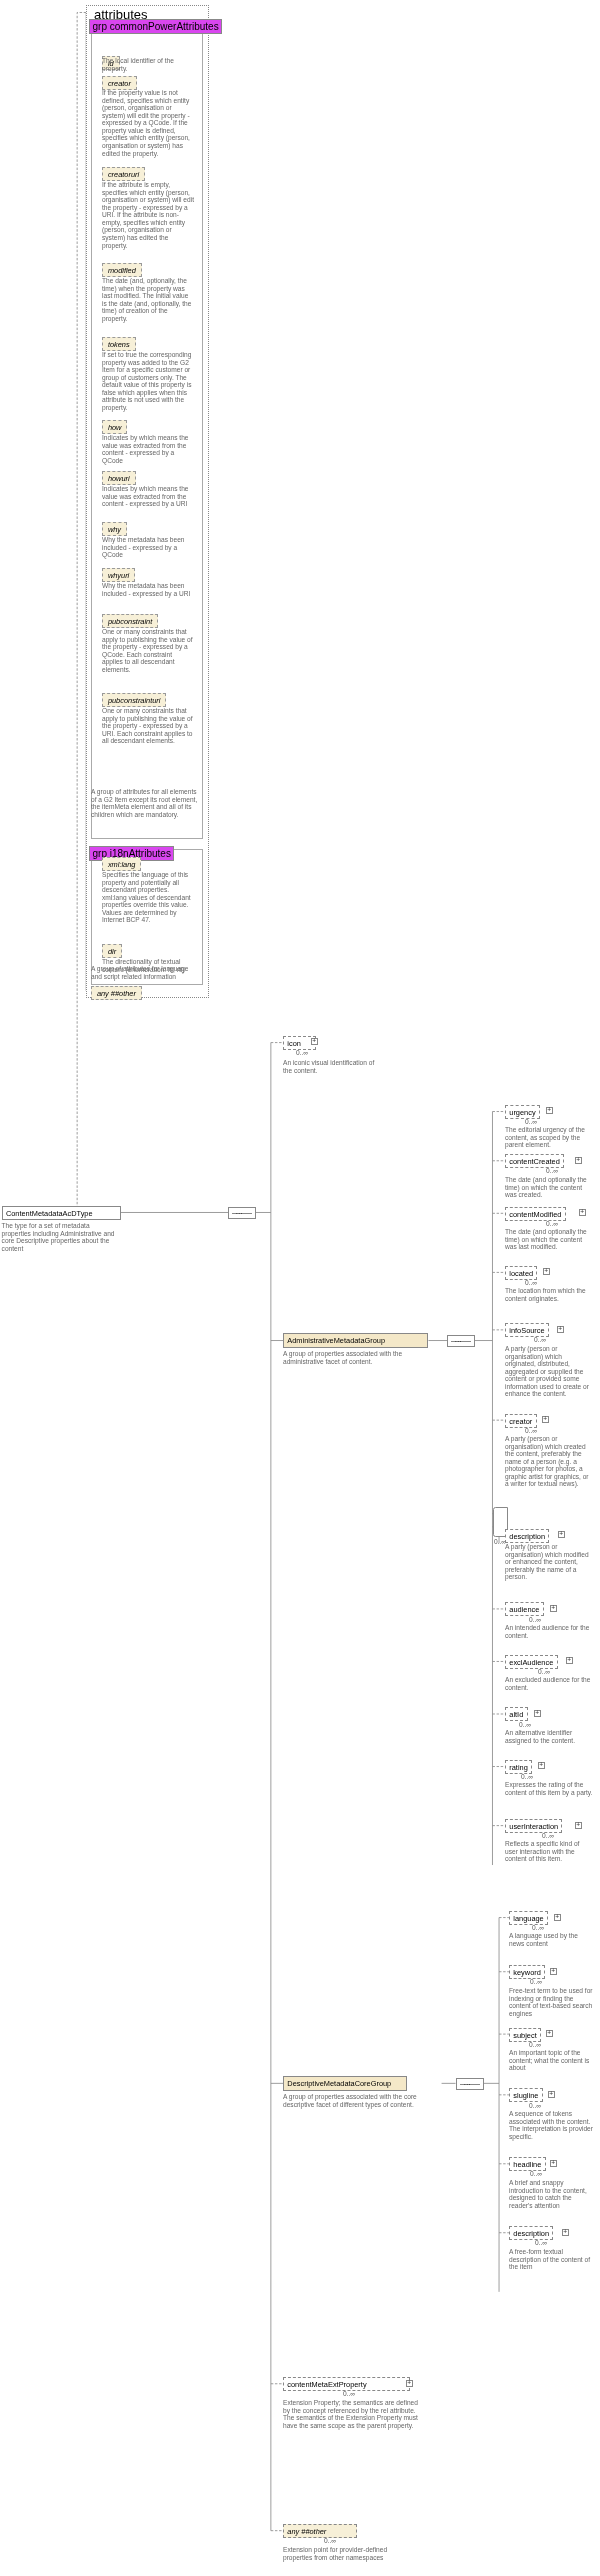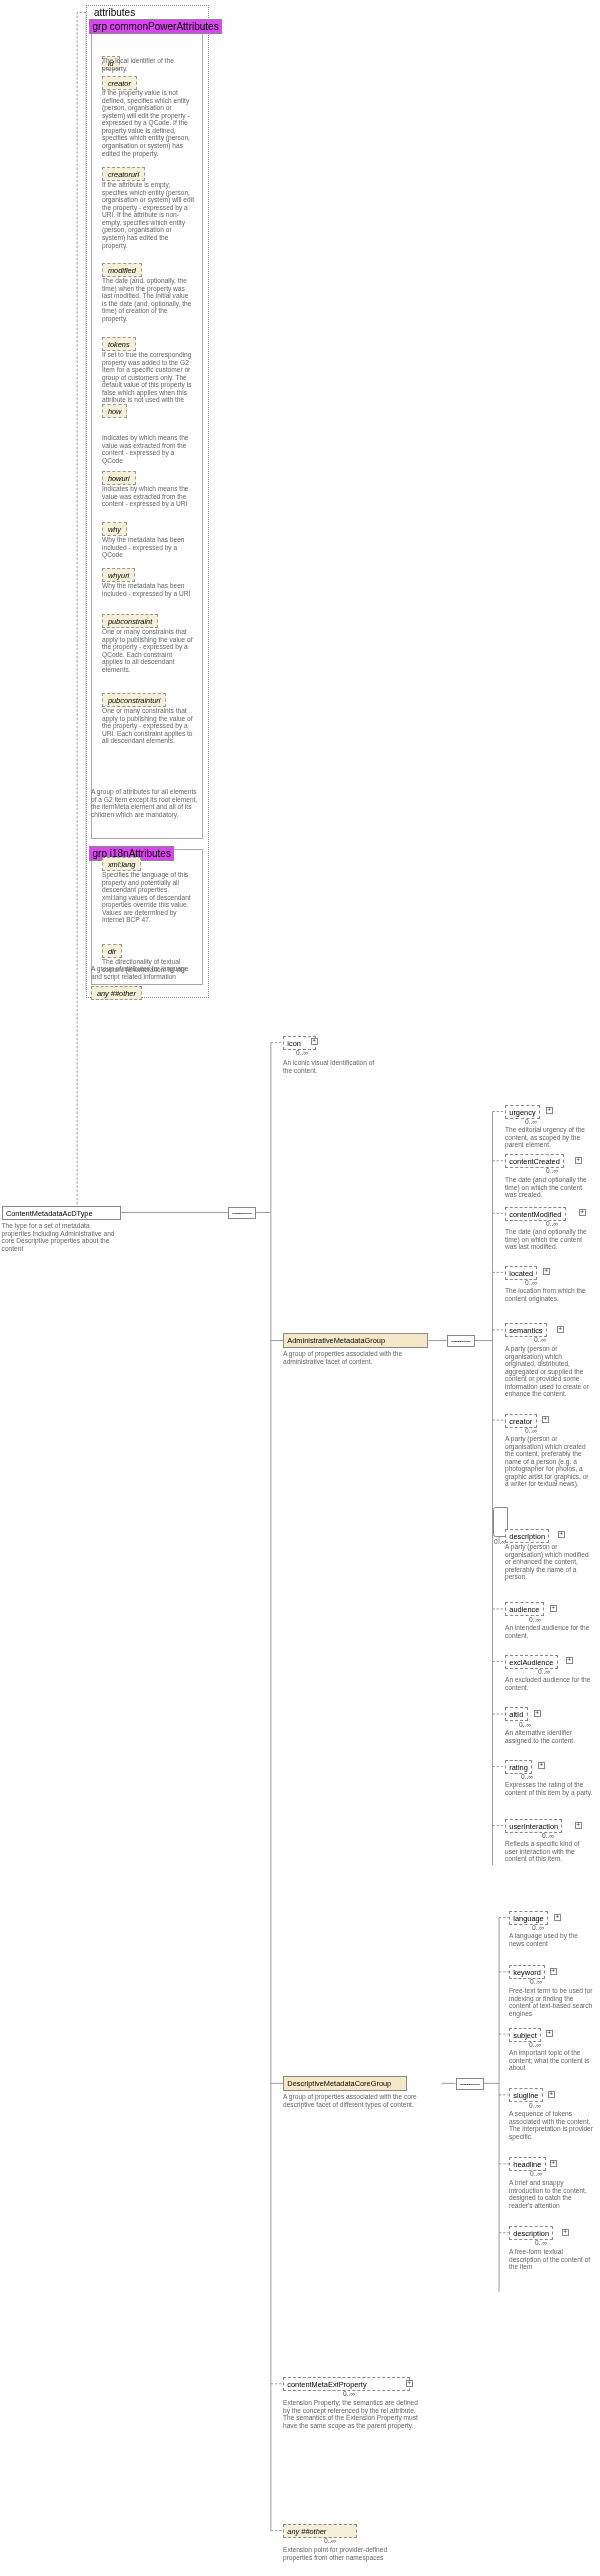--- a/index.html
+++ b/index.html
@@ -1,20 +1,20 @@
 <!DOCTYPE html>
 <html style="font-size:13px"><head>
 <meta charset="utf-8">
 <style>
 *{box-sizing:border-box;margin:0;padding:0}
 body{font-family:Arial,sans-serif;font-size:7.4px;color:#000;background:#fff;position:relative;width:600px;height:2576px}
 .box{position:absolute;border:0.8px solid #888;background:#fff}
 .box-dot{border:0.8px dotted #888}
 .attr-box{position:absolute;border:0.8px dashed #999;padding:1.6px 4.9px;background:#f7f0d8;font-size:7.4px;font-style:italic}
-.attr-lbl{position:absolute;font-size:10px}
+.attr-lbl{position:absolute;font-size:13px}
 .grp-hdr{position:absolute;border:0.8px solid #888;background:#d946ef;padding:0.8px 2.5px;font-size:10px}
 .grp-box{position:absolute;border:0.8px solid #aaa;padding:1.6px}
 .desc{position:absolute;font-size:6.6px;color:#666;line-height:1.15}
 .el-box{position:absolute;border:0.8px solid #888;background:#fff;padding:1.6px 3.3px;font-size:7.4px}
 .el-dash{position:absolute;border:0.8px dashed #888;background:#fff;padding:1.6px 3.3px;font-size:7.4px}
 .el-bold{border-width:1.6px;font-weight:normal}
 .cardinality{position:absolute;font-size:6.6px;color:#555}
 .plus{position:absolute;font-size:6.6px;color:#333;border:0.8px solid #888;width:6.6px;height:6.6px;line-height:4.9px;text-align:center;background:#fff}
 svg.connectors{position:absolute;top:0;left:0;width:600px;height:2576px;pointer-events:none}
 svg.connectors path{stroke:#888;stroke-width:1;fill:none}
@@ -113,21 +113,21 @@
 
 <div class="attr-box" style="left:102px;top:167px">creatoruri</div>
 <div class="desc" style="left:102px;top:181px;width:92px">If the attribute is empty, specifies which entity (person, organisation or system) will edit the property - expressed by a URI. If the attribute is non-empty, specifies which entity (person, organisation or system) has edited the property.</div>
 
 <div class="attr-box" style="left:102px;top:263px">modified</div>
 <div class="desc" style="left:102px;top:277px;width:92px">The date (and, optionally, the time) when the property was last modified. The initial value is the date (and, optionally, the time) of creation of the property.</div>
 
 <div class="attr-box" style="left:102px;top:337px">tokens</div>
 <div class="desc" style="left:102px;top:351px;width:92px">If set to true the corresponding property was added to the G2 Item for a specific customer or group of customers only. The default value of this property is false which applies when this attribute is not used with the property.</div>
 
-<div class="attr-box" style="left:102px;top:404px">how</div>
+<div class="attr-box" style="left:102px;top:420px">how</div>
 <div class="desc" style="left:102px;top:434px;width:92px">Indicates by which means the value was extracted from the content - expressed by a QCode</div>
 
 <div class="attr-box" style="left:102px;top:471px">howuri</div>
 <div class="desc" style="left:102px;top:485px;width:92px">Indicates by which means the value was extracted from the content - expressed by a URI</div>
 
 <div class="attr-box" style="left:102px;top:522px">why</div>
 <div class="desc" style="left:102px;top:536px;width:92px">Why the metadata has been included - expressed by a QCode</div>
 
 <div class="attr-box" style="left:102px;top:568px">whyuri</div>
 <div class="desc" style="left:102px;top:582px;width:92px">Why the metadata has been included - expressed by a URI</div>
@@ -179,21 +179,21 @@
 <div class="el-dash" style="left:505px;top:1207px"><span>contentModified</span></div>
 <div class="plus" style="left:579px;top:1209px">+</div>
 <div class="cardinality" style="left:546px;top:1220px">0..∞</div>
 <div class="desc" style="left:505px;top:1228px;width:89px">The date (and optionally the time) on which the content was last modified.</div>
 
 <div class="el-dash" style="left:505px;top:1266px"><span>located</span></div>
 <div class="plus" style="left:543px;top:1268px">+</div>
 <div class="cardinality" style="left:525px;top:1279px">0..∞</div>
 <div class="desc" style="left:505px;top:1287px;width:89px">The location from which the content originates.</div>
 
-<div class="el-dash" style="left:505px;top:1323px"><span>semantics</span></div>
+<div class="el-dash" style="left:505px;top:1323px"><span>infoSource</span></div>
 <div class="plus" style="left:557px;top:1326px">+</div>
 <div class="cardinality" style="left:534px;top:1336px">0..∞</div>
 <div class="desc" style="left:505px;top:1345px;width:89px">A party (person or organisation) which originated, distributed, aggregated or supplied the content or provided some information used to create or enhance the content.</div>
 
 <div class="el-dash" style="left:505px;top:1414px"><span>creator</span></div>
 <div class="plus" style="left:542px;top:1416px">+</div>
 <div class="cardinality" style="left:525px;top:1427px">0..∞</div>
 <div class="desc" style="left:505px;top:1435px;width:89px">A party (person or organisation) which created the content, preferably the name of a person (e.g. a photographer for photos, a graphic artist for graphics, or a writer for textual news).</div>
 
 <div class="box" style="left:493px;top:1507px;width:14.8px;height:29.6px;border-radius:2.5px 0 0 2.5px"></div>

